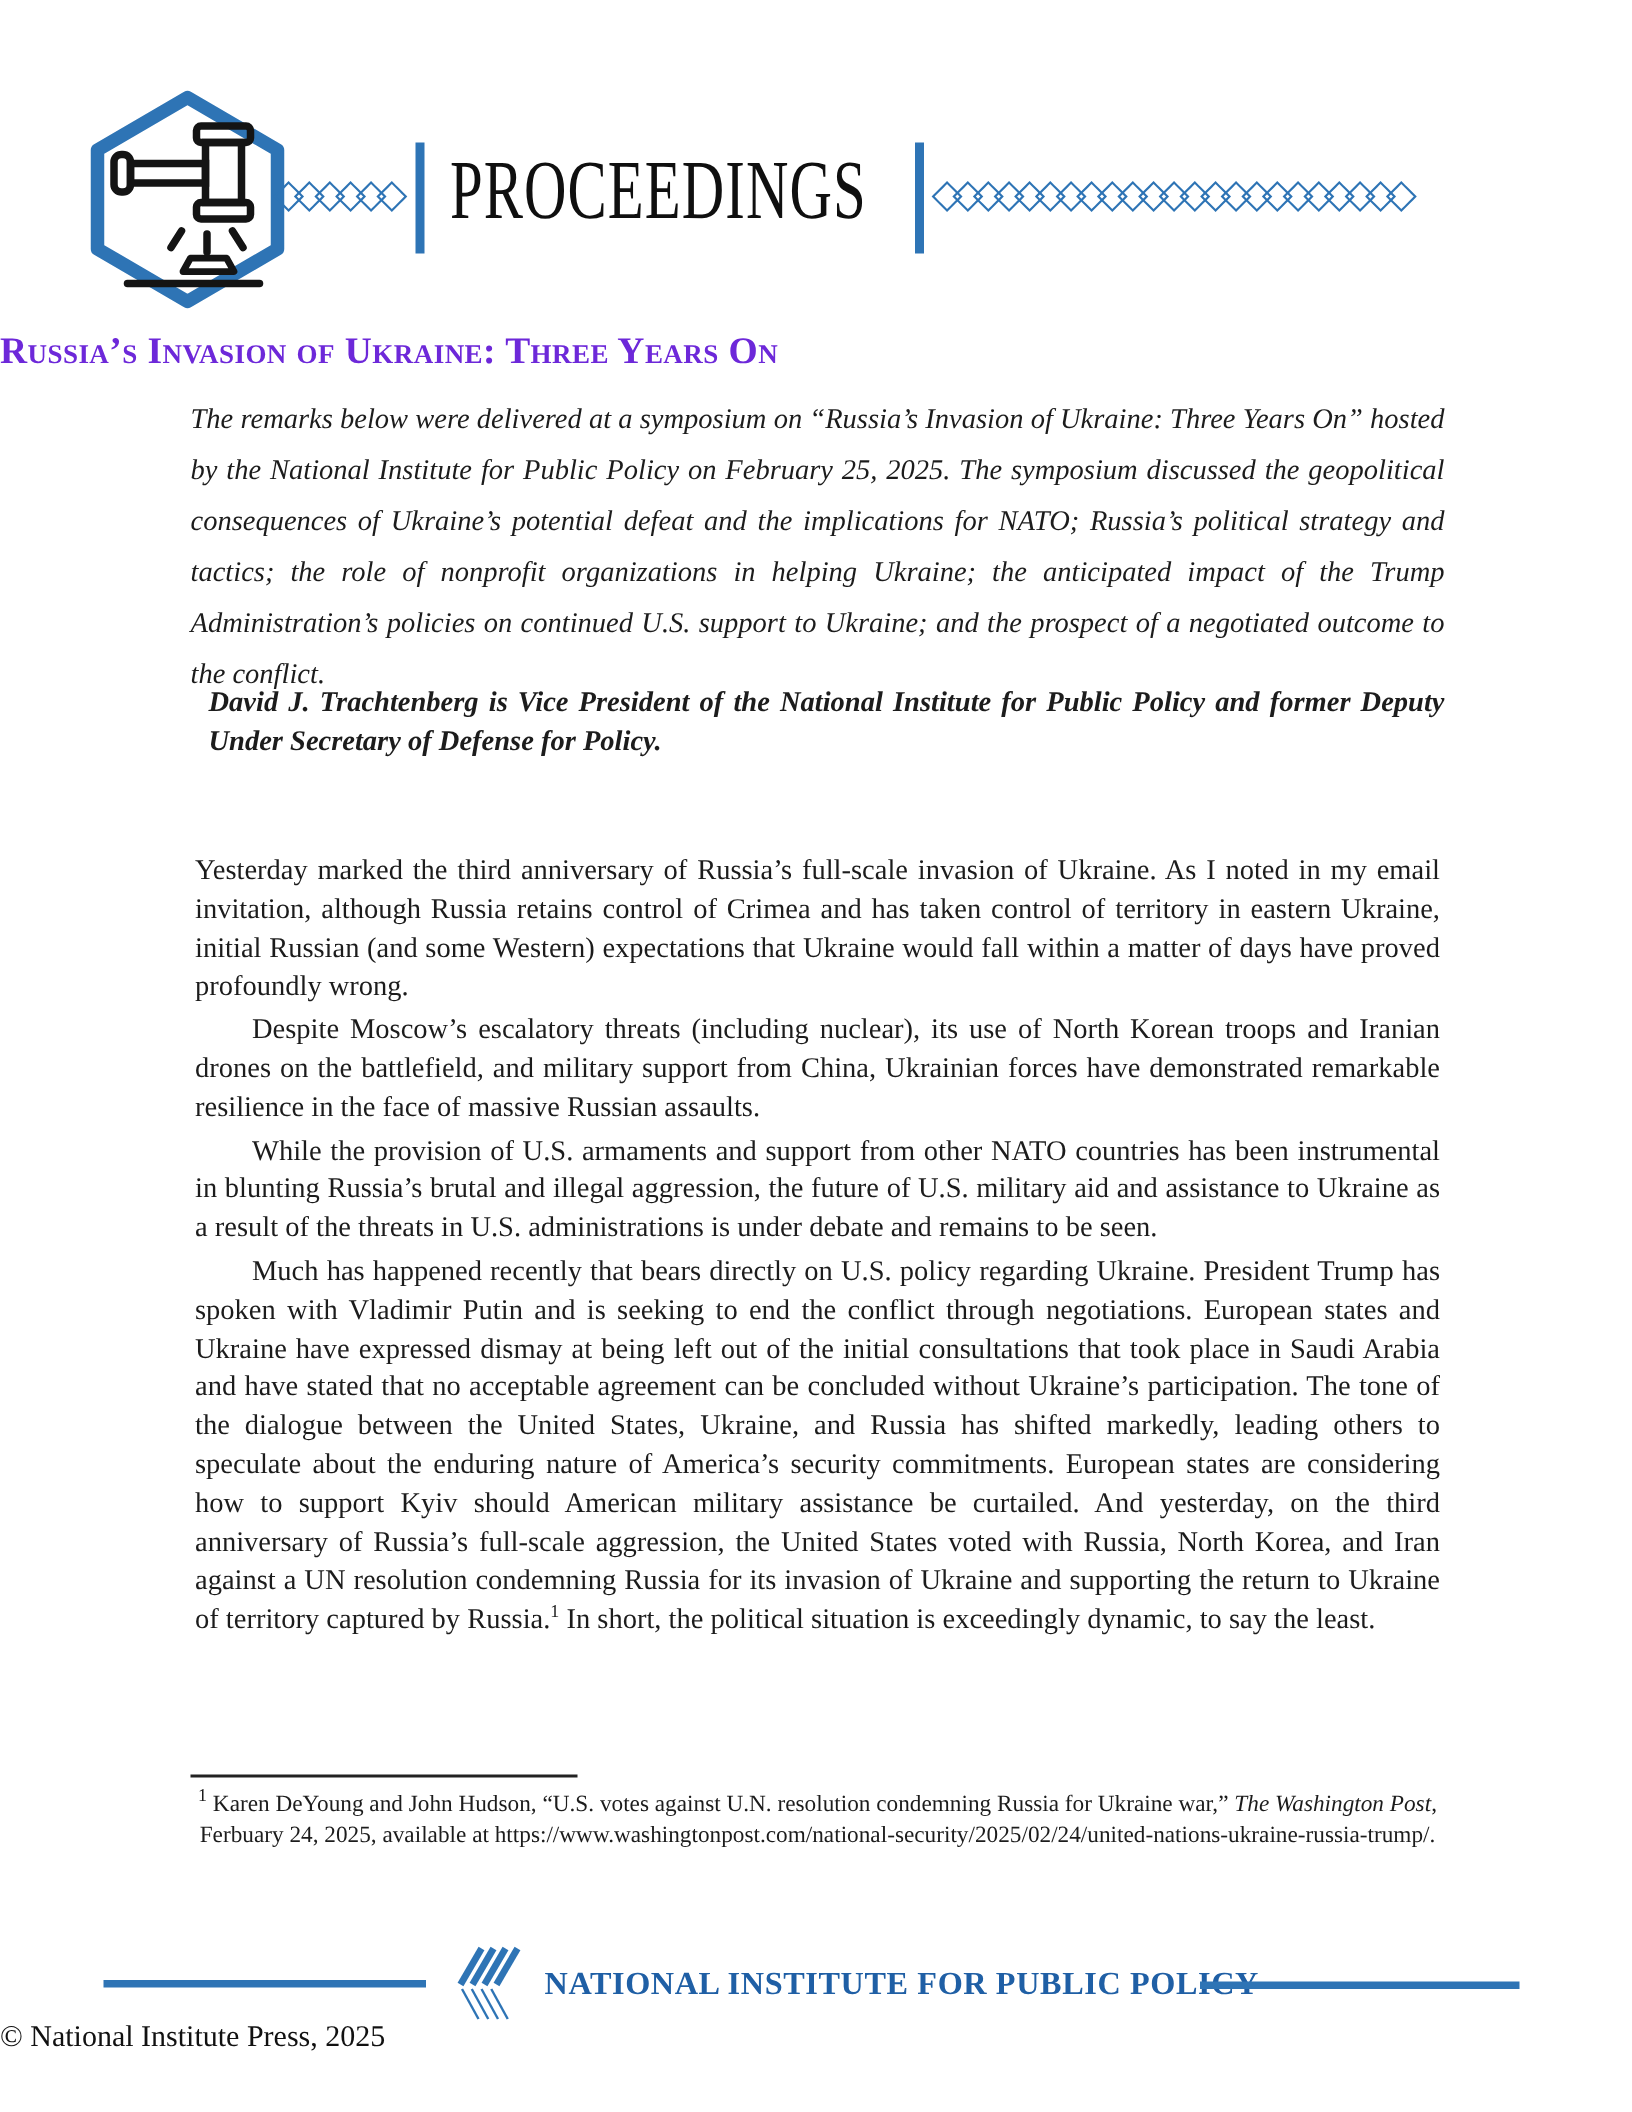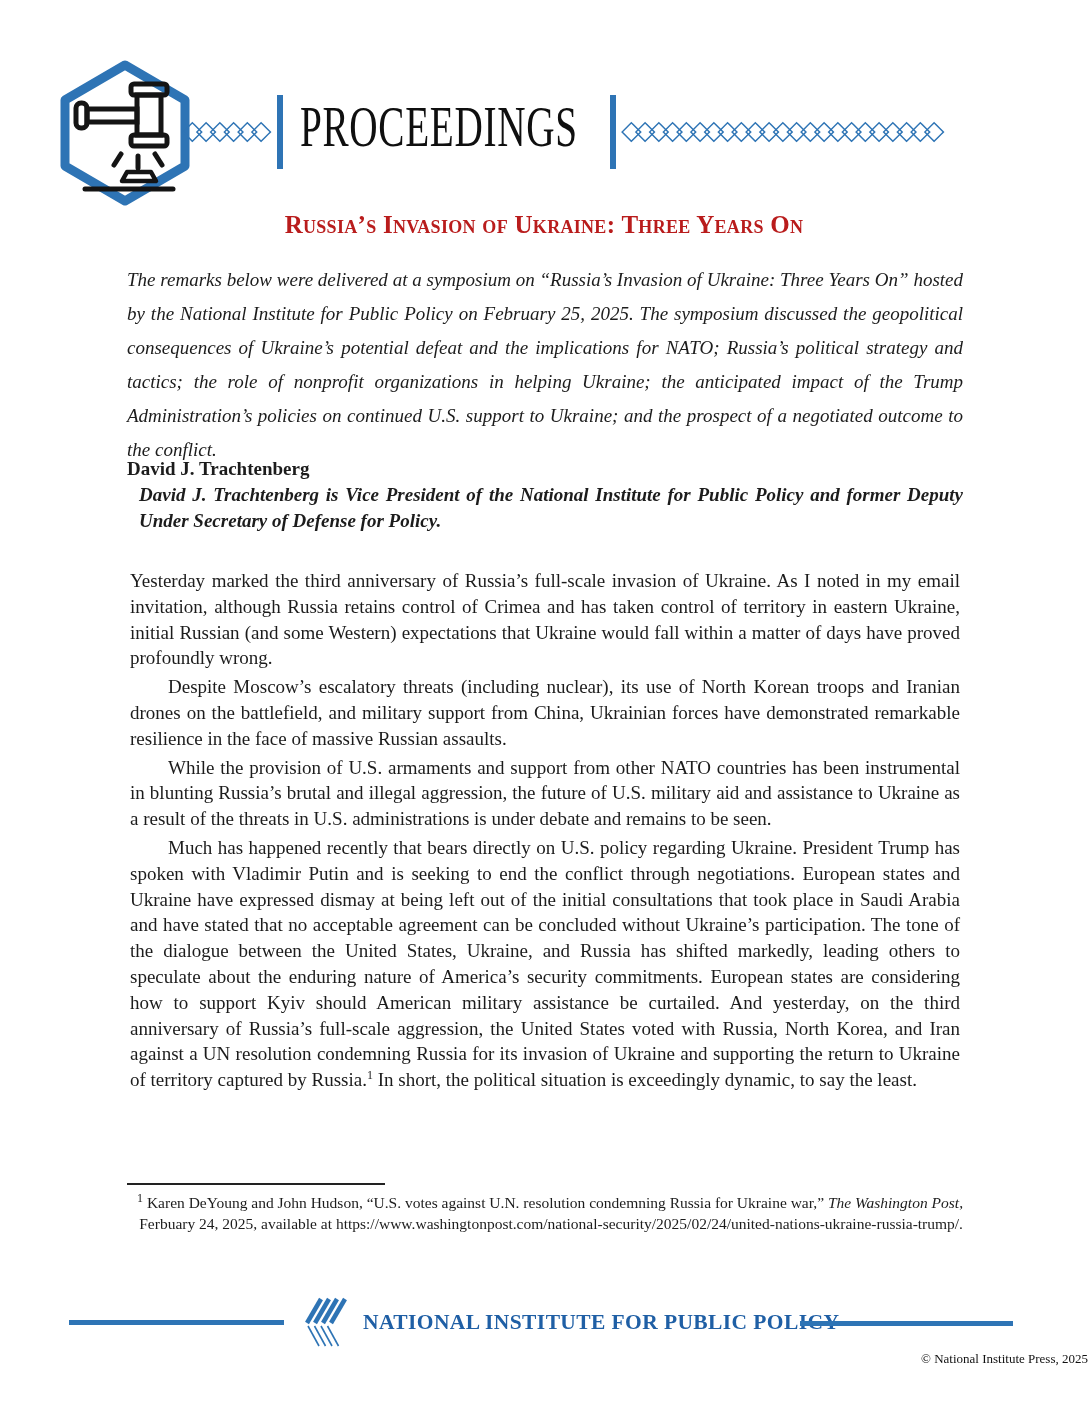--- a/index.html
+++ b/index.html
@@ -29,27 +29,27 @@
   .vbar-right{left:610px;top:95px;}
   .masthead{
     position:absolute;left:300px;top:99px;
     font-size:56px;line-height:56px;
     letter-spacing:1px;color:#0f0f0f;
     transform:scaleX(0.70);transform-origin:left center;
     white-space:nowrap;
   }
   
   .doc-title{
-    position:absolute;left:0;right:0;top:210px;
-    text-align:center;
+    position:absolute;left:0;right:0;top:220px;
+    text-align:left;
     font-weight:bold;
     font-variant:small-caps;
     font-size:25px;line-height:30px;
     letter-spacing:0.3px;
-    color:#b91c1c;
+    color:#6d28d9;
   }
   
   .textcol{position:absolute;left:127px;width:836px;}
   .intro{
     top:263px;
     font-style:italic;
     font-size:19px;line-height:34px;
     text-align:justify;
   }
   .speaker{top:456px;font-size:19px;line-height:25.8px;}
@@ -59,39 +59,39 @@
   .bodytext p{
     margin:3px;
     font-size:19px;line-height:25.8px;
     text-align:justify;
   }
   .bodytext p.indent{text-indent:38px;}
   sup{font-size:12px;line-height:0;vertical-align:super;}
   
   .footnote-block{top:1183px;}
   .fn-rule{width:258px;height:0;border-top:2px solid #222;margin:0 0 7px 0;}
-  .fn-text{font-size:15.5px;line-height:21px;text-align:right;}
+  .fn-text{font-size:15.5px;line-height:21px;text-align:center;}
   .fn-text .it{font-style:italic;}
   
   .hrule{position:absolute;height:5px;background:#2E74B5;}
   .hrule-left{left:69px;top:1320px;width:215px;}
   .hrule-right{left:800px;top:1321px;width:213px;}
   .nipp-logo{position:absolute;left:302px;top:1296px;width:54px;height:52px;}
   .org-name{
     position:absolute;left:363px;top:1309px;
     font-weight:bold;
     font-size:21.5px;line-height:26px;
     letter-spacing:0.4px;
     color:#1F5FA5;
     white-space:nowrap;
   }
   .copyright{
     position:absolute;left:0;right:0;top:1348px;
-    text-align:right;
-    font-size:13px;line-height:21px;
+    text-align:left;
+    font-size:20px;line-height:21px;
     color:#111;
   }
 </style>
 </head>
 <body>
 
 <div class="page">
 
   <div class="hex-wrap">
     <svg width="136" height="146" viewBox="0 0 136 146">
@@ -117,21 +117,20 @@
   <div class="vbar vbar-left"></div>
   <div class="masthead">PROCEEDINGS</div>
   <div class="vbar vbar-right"></div>
   <div class="chain chain-right">◇◇◇◇◇◇◇◇◇◇◇◇◇◇◇◇◇◇◇◇◇◇◇</div>
 
   <div class="doc-title">Russia’s Invasion of Ukraine: Three Years On</div>
 
   <div class="textcol intro">The remarks below were delivered at a symposium on “Russia’s Invasion of Ukraine: Three Years On” hosted by the National Institute for Public Policy on February 25, 2025. The symposium discussed the geopolitical consequences of Ukraine’s potential defeat and the implications for NATO; Russia’s political strategy and tactics; the role of nonprofit organizations in helping Ukraine; the anticipated impact of the Trump Administration’s policies on continued U.S. support to Ukraine; and the prospect of a negotiated outcome to the conflict.</div>
 
   <div class="textcol speaker">
-    <div class="speaker-name">David J. Trachtenberg</div>
     <div class="speaker-bio">David J. Trachtenberg is Vice President of the National Institute for Public Policy and former Deputy Under Secretary of Defense for Policy.</div>
   </div>
 
   <div class="textcol bodytext">
     <p>Yesterday marked the third anniversary of Russia’s full-scale invasion of Ukraine. As I noted in my email invitation, although Russia retains control of Crimea and has taken control of territory in eastern Ukraine, initial Russian (and some Western) expectations that Ukraine would fall within a matter of days have proved profoundly wrong.</p>
     <p class="indent">Despite Moscow’s escalatory threats (including nuclear), its use of North Korean troops and Iranian drones on the battlefield, and military support from China, Ukrainian forces have demonstrated remarkable resilience in the face of massive Russian assaults.</p>
     <p class="indent">While the provision of U.S. armaments and support from other NATO countries has been instrumental in blunting Russia’s brutal and illegal aggression, the future of U.S. military aid and assistance to Ukraine as a result of the threats in U.S. administrations is under debate and remains to be seen.</p>
     <p class="indent"><span>Much has happened recently that bears directly on U.S. policy regarding Ukraine. President Trump has spoken with Vladimir Putin and is seeking to end the conflict through negotiations. European states and Ukraine have expressed dismay at being left out of the initial consultations that took place in Saudi Arabia and have stated that no acceptable agreement can be concluded without Ukraine’s participation. The tone of the dialogue between the United States, Ukraine, and Russia has shifted markedly, leading others to speculate about the enduring nature of America’s security commitments. European states are considering how to support Kyiv should American military assistance be curtailed. And yesterday, on the third anniversary of Russia’s full-scale aggression, the United States voted with Russia, North Korea, and Iran against a UN resolution condemning Russia for its invasion of Ukraine and supporting the return to Ukraine of territory captured by Russia.</span><sup>1</sup><span> In short, the political situation is exceedingly dynamic, to say the least.</span></p>
   </div>
 

